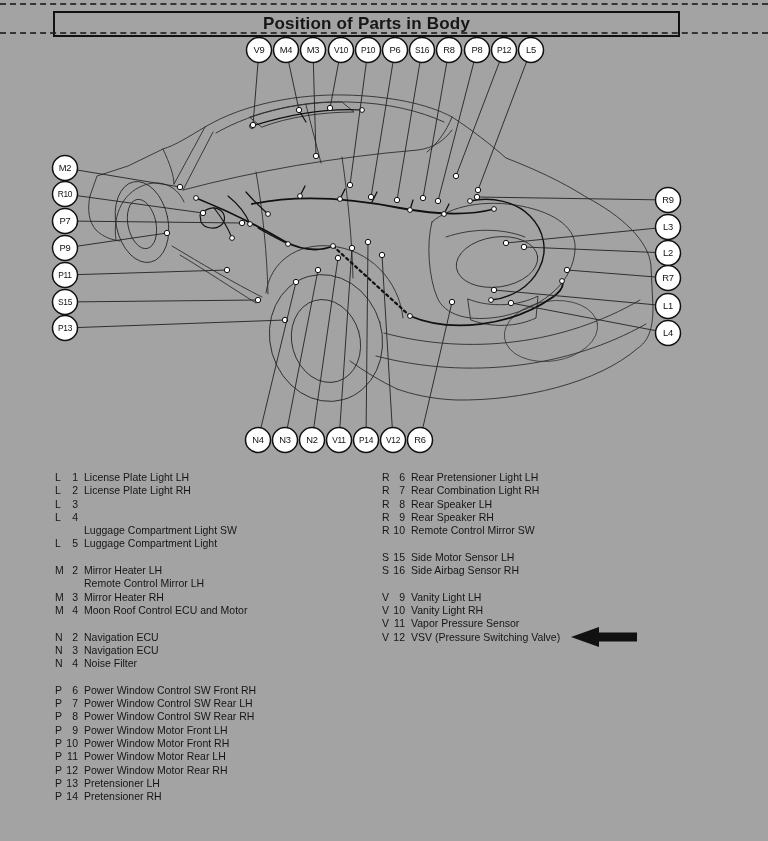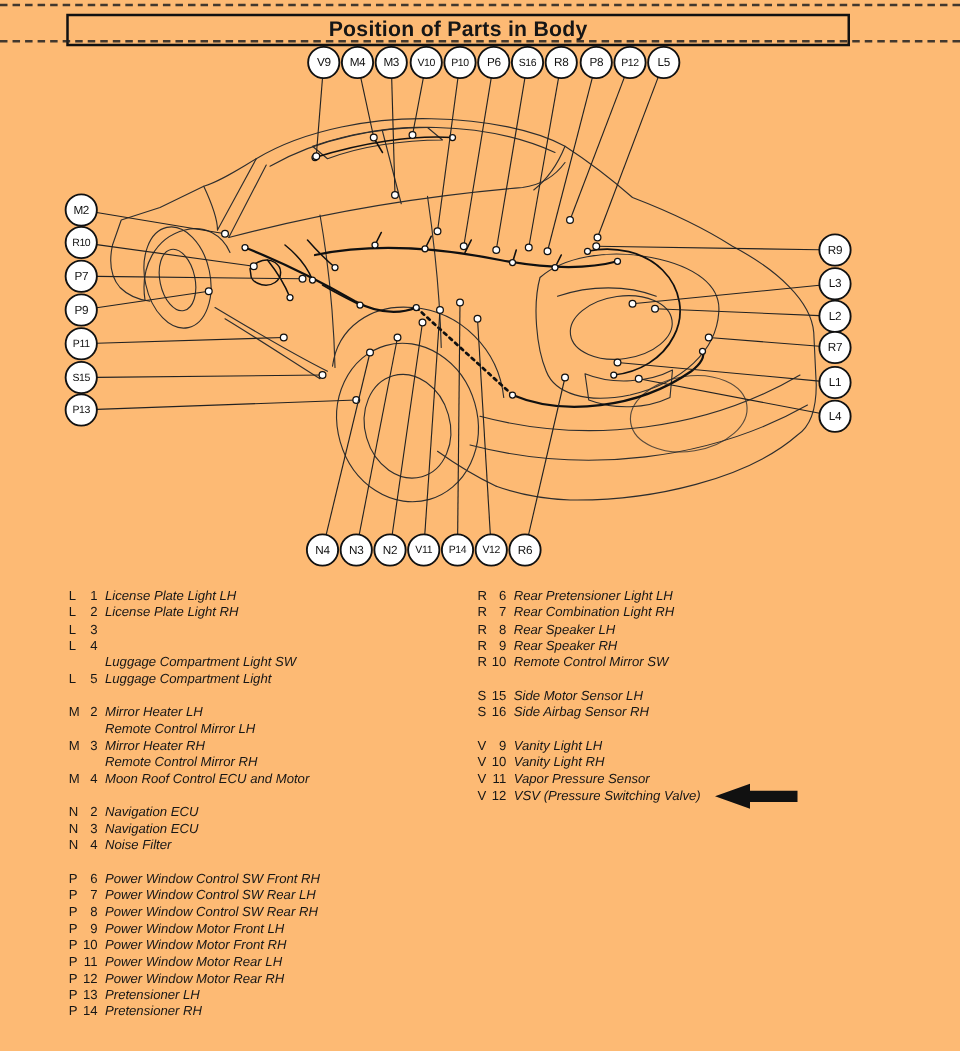--- a/index.html
+++ b/index.html
@@ -1,31 +1,31 @@
 <!DOCTYPE html>
 <html><head>
 <meta charset="utf-8">
 <style>
   html,body{margin:0;padding:0;background:#fff;}
-  #page{position:relative;width:768px;height:841px;background:#fdba74;overflow:hidden;
+  #page{position:relative;width:768px;height:841px;background:#a3a3a3;overflow:hidden;
         font-family:"Liberation Sans",sans-serif;color:#161616;}
   .scanline{position:absolute;left:0;width:768px;border-top:2px dashed #222;opacity:.85;}
   #title-box{position:absolute;left:53px;top:11px;width:623px;height:22px;
              border:2px solid #111;display:flex;align-items:center;justify-content:center;}
   #title-box .t{font-size:17px;font-weight:bold;letter-spacing:.2px;}
   svg text{font-family:"Liberation Sans",sans-serif;}
   
   .col{position:absolute;font-size:10.5px;line-height:13.3px;white-space:nowrap;}
   #legend-left{left:55px;top:471px;}
   #legend-right{left:382px;top:471px;}
   .grp{margin-bottom:13.3px;}
   .row{display:flex;align-items:center;height:13.3px;}
   .lt{display:inline-block;width:11px;}
   .num{display:inline-block;width:12px;text-align:right;}
-  .txt{margin-left:6px;font-style:italic;}
+  .txt{margin-left:6px;}
   .arr{margin-left:9px;display:inline-block;vertical-align:middle;}
 </style>
 </head>
 <body>
 
 <div id="page">
 
   <div class="scanline" style="top:3px;"></div>
   <div id="title-box">
     <span class="t">Position of Parts in Body</span>
@@ -328,25 +328,20 @@
           <span class="lt"></span>
           <span class="num"></span>
           <span class="txt">Remote Control Mirror LH</span>
         </div>
         <div class="row">
           <span class="lt">M</span>
           <span class="num">3</span>
           <span class="txt">Mirror Heater RH</span>
         </div>
         <div class="row">
-          <span class="lt"></span>
-          <span class="num"></span>
-          <span class="txt">Remote Control Mirror RH</span>
-        </div>
-        <div class="row">
           <span class="lt">M</span>
           <span class="num">4</span>
           <span class="txt">Moon Roof Control ECU and Motor</span>
         </div>
       </div>
       <div class="grp">
         <div class="row">
           <span class="lt">N</span>
           <span class="num">2</span>
           <span class="txt">Navigation ECU</span>

